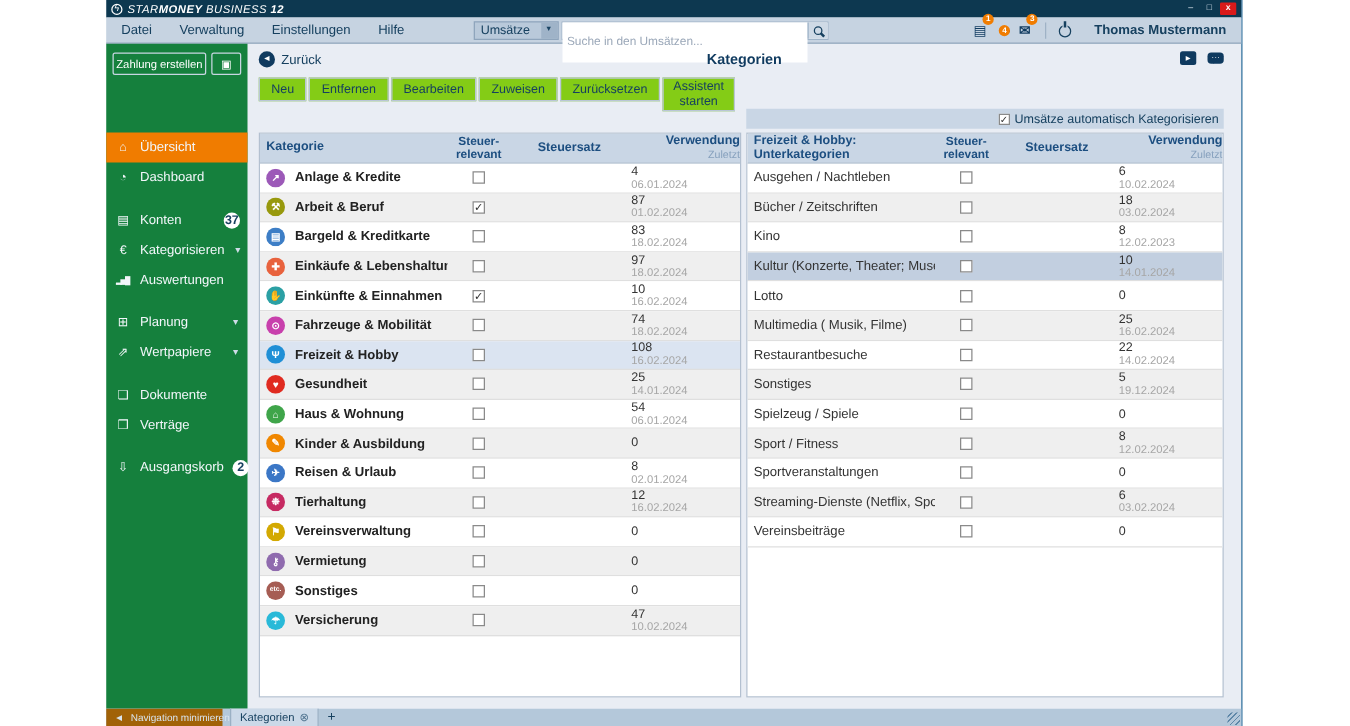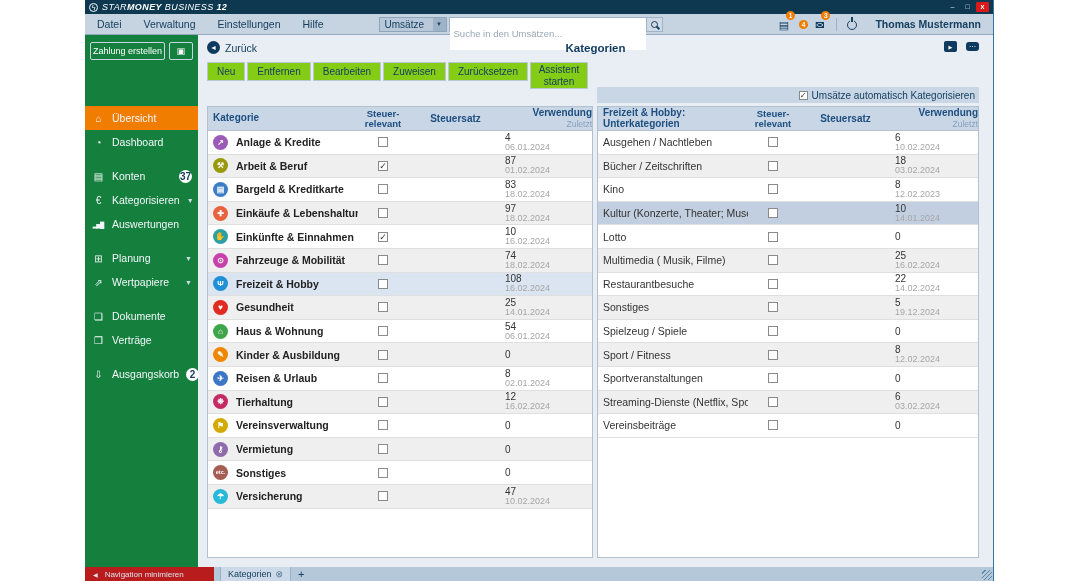--- a/index.html
+++ b/index.html
@@ -117,21 +117,21 @@
   .cell-tax { display:flex; justify-content:center; }
   .checkbox { width:10px; height:10px; border:1px solid #8a8a8a; background:#fff; font-size:9px; line-height:9px; text-align:center; color:#333; }
   .checkbox.small { width:9px; height:9px; font-size:8px; line-height:8px; }
   .cell-rate { font-size:10px; }
   .cell-usage { padding-left:2px; line-height:1.1; }
   .u-count { font-size:10px; color:#333; }
   .u-date { font-size:9px; color:#a6a6a6; }
 
   
   .bottombar { height:14px; flex:none; display:flex; background:#b4c8da; position:relative; }
-  .nav-min { width:129px; flex:none; background:#b91c1c; color:#d9e4ee; font-size:8px; display:flex; align-items:center; gap:7px; padding-left:8px; white-space:nowrap; }
+  .nav-min { width:93px; flex:none; background:#a16207; color:#d9e4ee; font-size:8px; display:flex; align-items:center; gap:7px; padding-left:8px; white-space:nowrap; }
   .nav-min .arr { font-size:6px; }
   .tabstrip { flex:1; display:flex; align-items:stretch; padding-left:6px; }
   .tab { background:#cbd9e8; border-left:1px solid #9ab0c4; border-right:1px solid #9ab0c4; color:#16405f; font-size:9px;
          display:flex; align-items:center; gap:4px; padding:0 7px; }
   .tab-close { color:#51748f; font-size:9px; }
   .add-tab { color:#16405f; font-size:11px; display:flex; align-items:center; padding:0 7px; }
   .resize-grip { position:absolute; right:1px; bottom:1px; width:10px; height:10px;
                  background:repeating-linear-gradient(135deg, transparent 0 2px, #5e87a8 2px 3px); }
 </style>
 </head>

